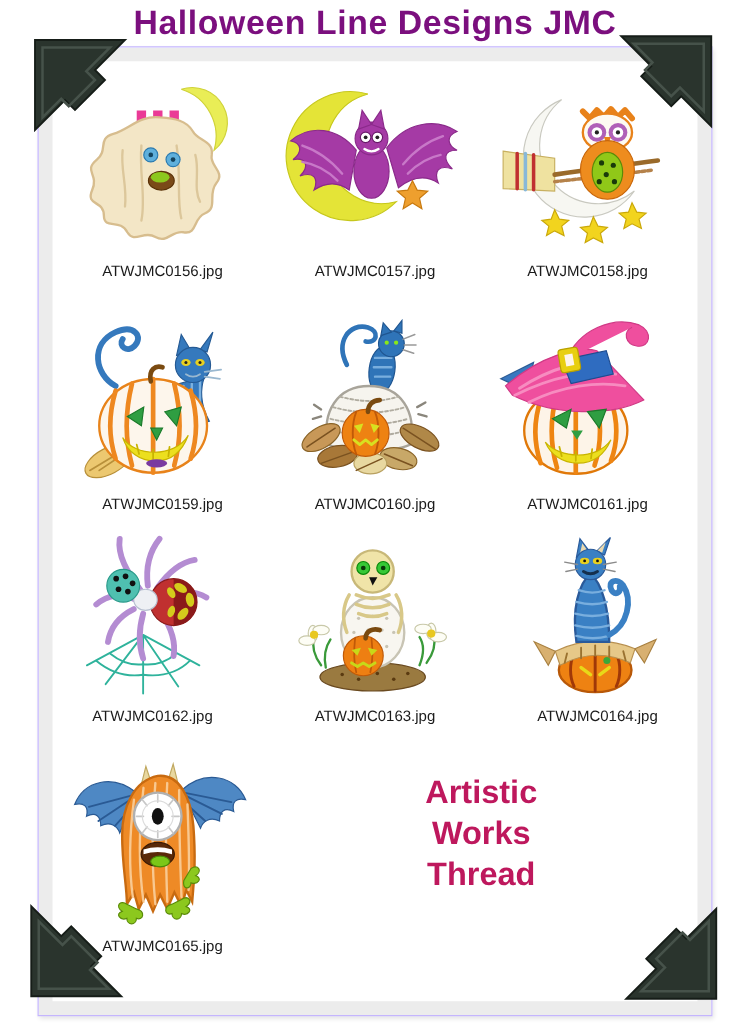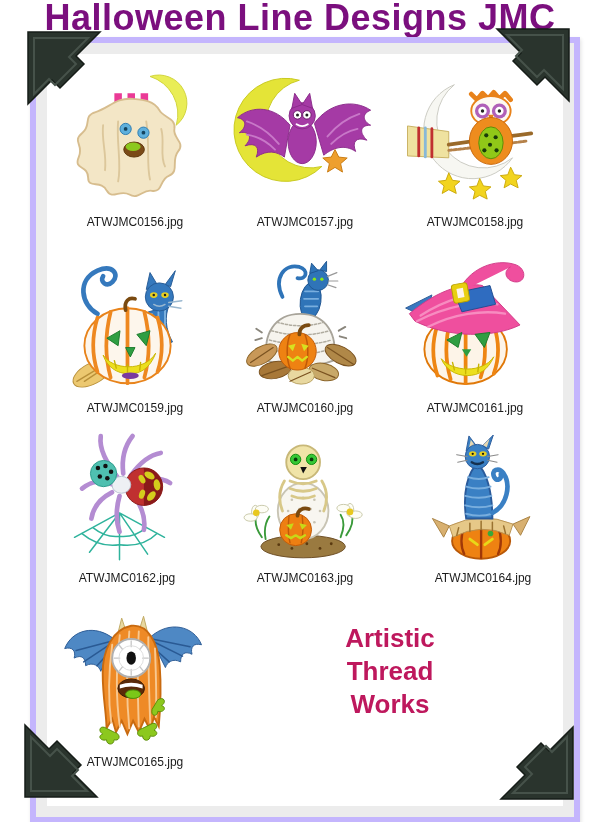--- a/index.html
+++ b/index.html
@@ -2,26 +2,26 @@
 <html><head>
 <meta charset="utf-8">
 <style>
   html,body{margin:0;padding:0;}
   body{
     width:600px;height:822px;position:relative;background:#ffffff;
     font-family:"Liberation Sans", sans-serif;overflow:hidden;
   }
   .page-title{
     position:absolute;top:0;left:0;width:600px;text-align:center;
-    font-size:36px;font-weight:bold;color:#7b0f7e;line-height:36px;
+    font-size:27px;font-weight:bold;color:#7b0f7e;line-height:36px;
     letter-spacing:0.5px;margin:0;
   }
   .album-page{
     position:absolute;left:30px;top:37px;width:538px;height:774px;
-    background:#ffffff;border:6px solid #c4b5fd;
+    background:#ffffff;border:1px solid #c4b5fd;
     box-shadow:inset 0 0 0 11px #ececec, 1px 2px 4px rgba(0,0,0,0.12);
   }
   .grid-row{position:absolute;left:14px;width:510px;display:flex;}
   .row1{top:16px;height:170px;}
   .row2{top:204px;height:168px;}
   .row3{top:376px;height:166px;gap:24px;}
   .row4{top:556px;height:170px;}
   .cell{width:170px;display:flex;flex-direction:column;align-items:center;justify-content:flex-end;}
   .art{flex:1;display:flex;align-items:flex-end;justify-content:center;width:100%;}
   .caption{font-size:12px;color:#1b1b1b;margin-top:1px;line-height:14px;}
@@ -353,22 +353,22 @@
           <ellipse cx="78" cy="92" rx="8" ry="4.5" fill="#7ac818" stroke="#4a8a08"></ellipse>
           <path d="M50,128 C44,124 40,130 46,134 C40,136 44,142 50,140 C50,146 58,146 58,140 C64,142 66,134 58,132 Z" fill="#8cc81e" stroke="#5a8a08"></path>
           <path d="M96,124 C102,120 106,126 100,130 C106,132 102,138 96,136 C96,142 88,142 88,136 C82,138 80,130 88,128 Z" fill="#8cc81e" stroke="#5a8a08"></path>
           <path d="M104,98 C110,94 114,100 108,104 C114,106 110,112 104,110 C104,116 96,116 98,108 Z" fill="#8cc81e" stroke="#5a8a08"></path>
         </svg>
       </div>
       <div class="caption">ATWJMC0165.jpg</div>
     </div>
     <div class="brand">
       <div>Artistic</div>
+      <div>Works</div>
       <div>Thread</div>
-      <div>Works</div>
     </div>
   </div>
 
 </div>
 
 <svg class="corner corner-tl" viewBox="0 0 86 86">
   <path d="M2,2 L74,2 L50,26 L58,34 L34,58 L26,50 L2,74 Z" fill="#2a342d" stroke="#161d18" stroke-width="1.5"></path>
   <path d="M8,8 L62,8 L43,27 L50,34 L29,55 L23,49 L8,64 Z" fill="none" stroke="#46524a" stroke-width="2"></path>
 </svg>
 <svg class="corner corner-tr" viewBox="0 0 86 86">

